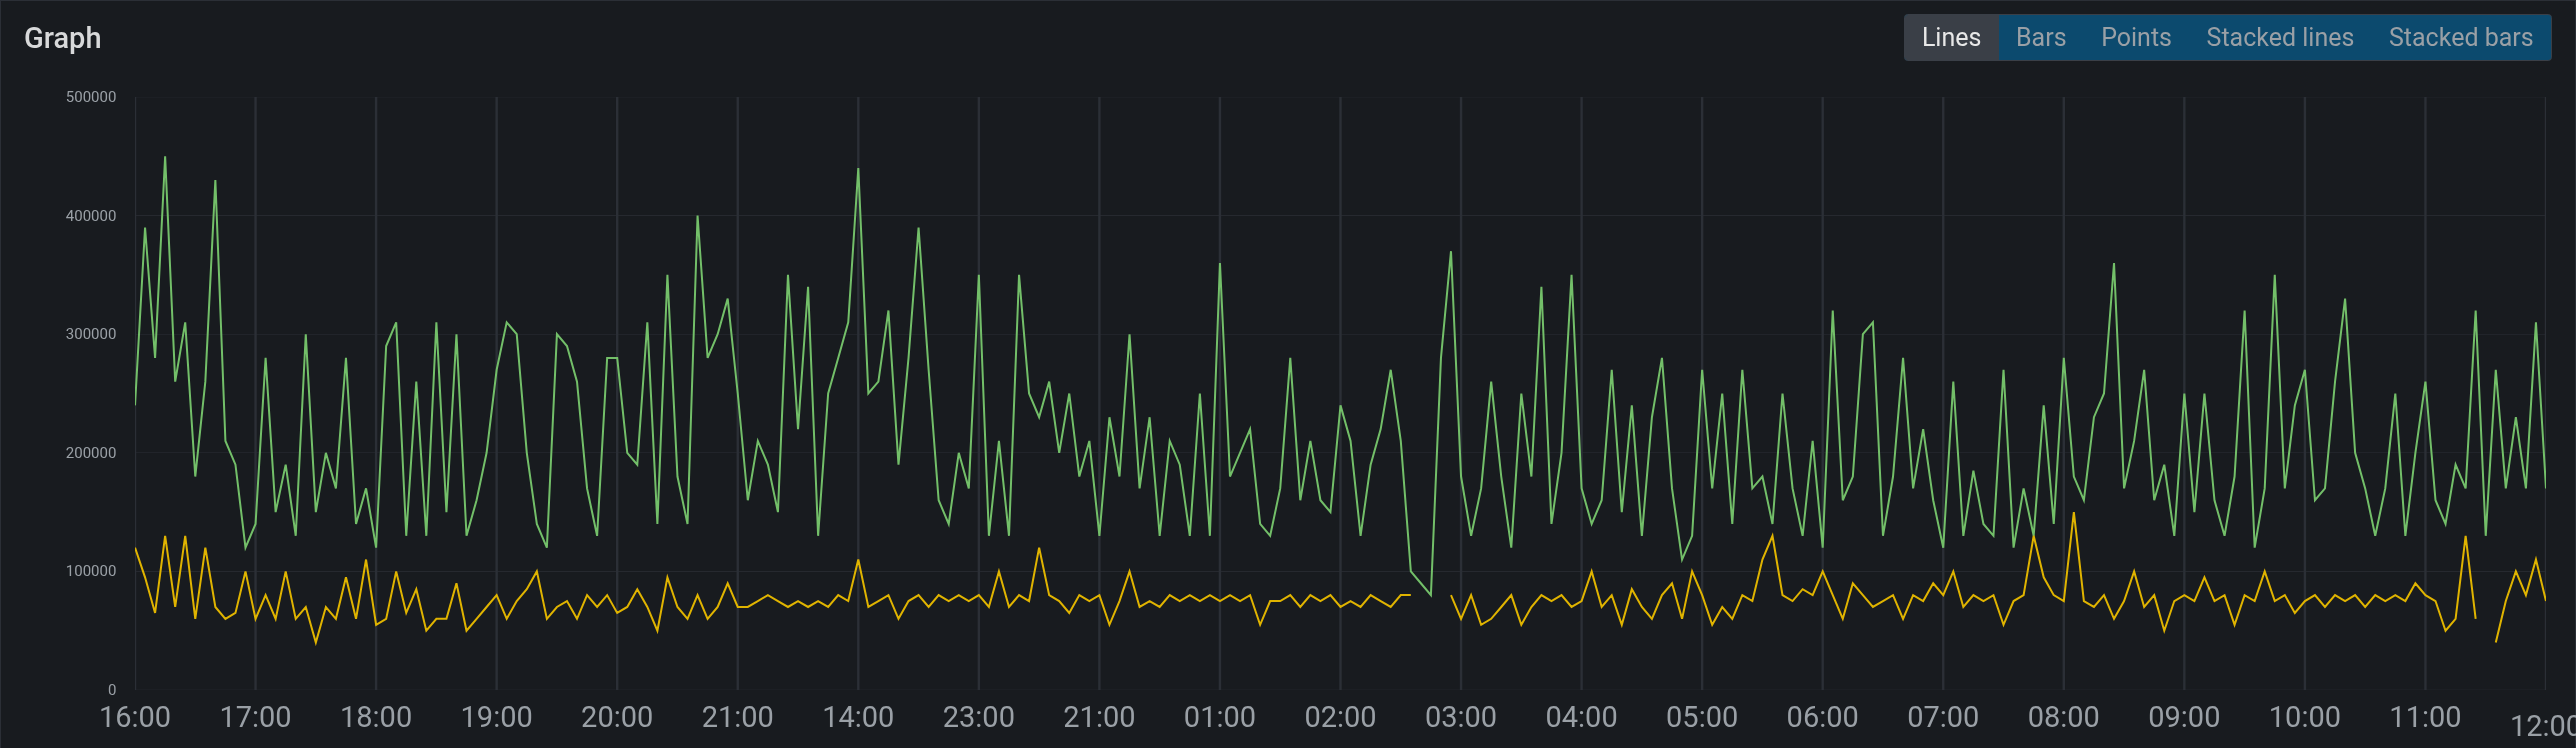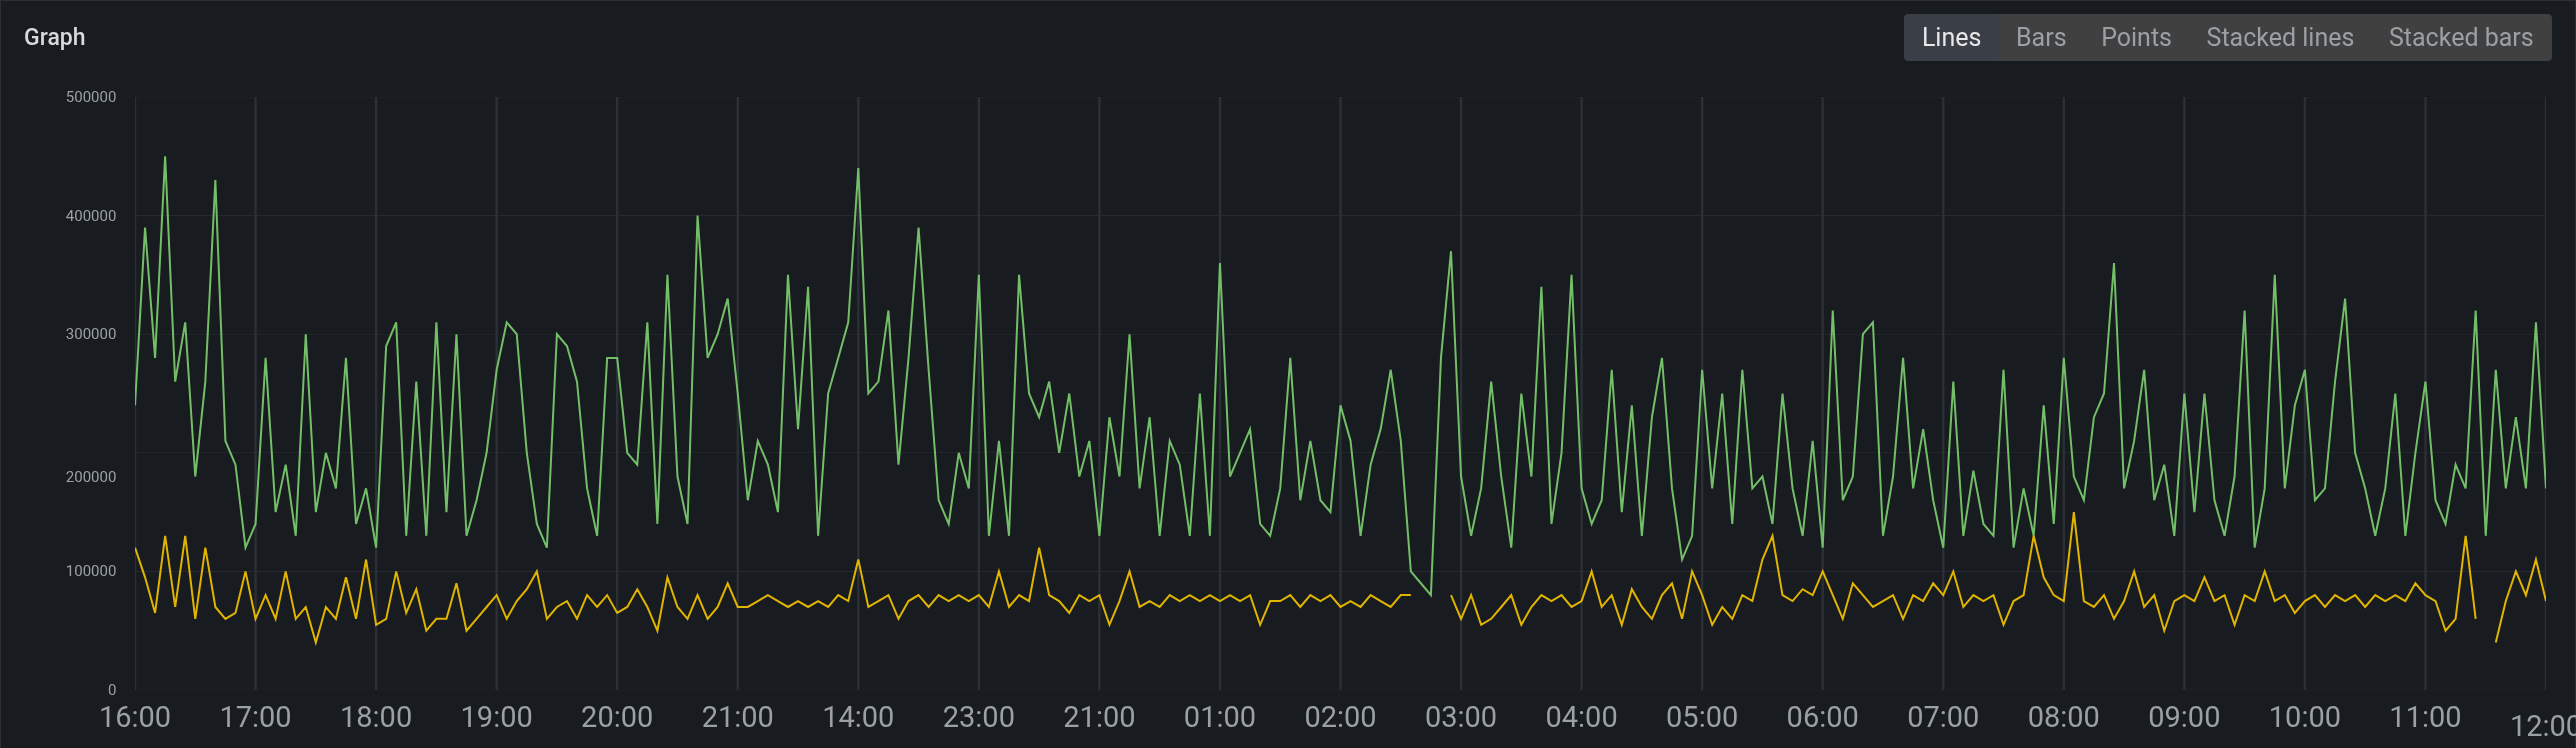--- a/index.html
+++ b/index.html
@@ -1,19 +1,19 @@
 <!DOCTYPE html>
 <html><head>
 <meta charset="utf-8">
 <style>
   html,body{margin:0;padding:0;background:#111217;color:#ccccdc;font-family:-apple-system,BlinkMacSystemFont,"Segoe UI",Roboto,Helvetica,Arial,sans-serif;font-size:23px;}
   .panel{position:relative;width:2576px;height:749px;box-sizing:border-box;background:#181b1f;border:1px solid #2b2f36;}
   .panel-header{display:flex;align-items:center;justify-content:space-between;padding:13.4px 23px 0 23px;}
-  .panel-title{font-size:23px;font-weight:500;color:#d8d9da;}
-  .view-switch{display:flex;border:1px solid #3a3f47;border-radius:3.8px;overflow:hidden;background:#404040;}
+  .panel-title{font-size:29px;font-weight:500;color:#d8d9da;}
+  .view-switch{display:flex;border:1px solid #3a3f47;border-radius:3.8px;overflow:hidden;background:#0c4a6e;}
   .vs-item{padding:7.7px 17.3px;font-size:25px;color:#9aa0a6;cursor:pointer;white-space:nowrap;}
   .vs-item.active{background:#3a3f47;color:#e8e8e8;}
   .plot-area{position:absolute;left:134px;right:29px;top:96px;bottom:58px;}
   .y-axis{position:absolute;left:0;top:96px;bottom:58px;width:125px;}
   .y-tick{position:absolute;right:9.6px;transform:translateY(-50%);font-size:15px;color:#9aa0a6;text-align:right;}
   .x-axis{position:absolute;left:134px;right:29px;bottom:9.6px;height:38px;}
   .x-tick{position:absolute;transform:translateX(-50%);font-size:29px;color:#9aa0a6;white-space:nowrap;}
   svg.chart{width:100%;height:100%;display:block;}
   .grid-line{stroke:#2b2f36;stroke-width:1;}
   .series-line{fill:none;stroke-width:2;}
@@ -30,21 +30,21 @@
         <div class="vs-item">Bars</div>
         <div class="vs-item">Points</div>
         <div class="vs-item">Stacked lines</div>
         <div class="vs-item">Stacked bars</div>
       </div>
   </div>
 
   <div class="y-axis" id="y-axis">
       <div class="y-tick" style="top: 100%;">0</div>
       <div class="y-tick" style="top: 80%;">100000</div>
-      <div class="y-tick" style="top: 60%; margin-top: 24px;">200000</div>
+      <div class="y-tick" style="top: 60%;">200000</div>
       <div class="y-tick" style="top: 40%;">300000</div>
       <div class="y-tick" style="top: 20%;">400000</div>
       <div class="y-tick" style="top: 0%;">500000</div>
     </div>
 
   <div class="plot-area">
     <svg class="chart" id="chart-svg" preserveAspectRatio="none" viewBox="0 0 1000 1000">
         <line x1="0" x2="1000" y1="1000" y2="1000" class="grid-line"></line>
         <line x1="0" x2="1000" y1="800" y2="800" class="grid-line"></line>
         <line x1="0" x2="1000" y1="600" y2="600" class="grid-line"></line>

